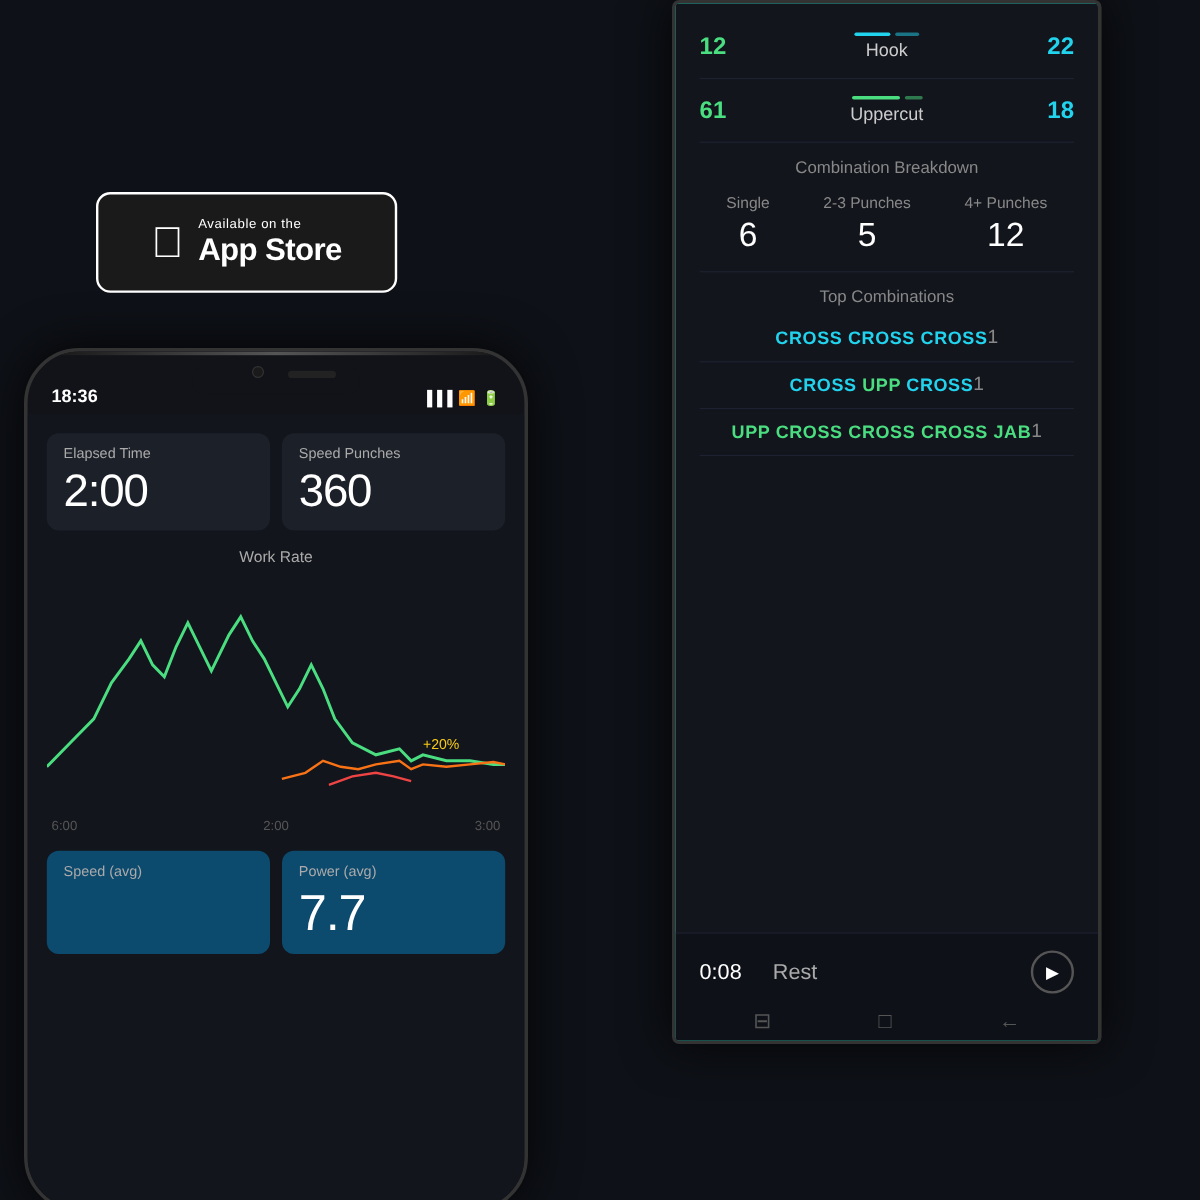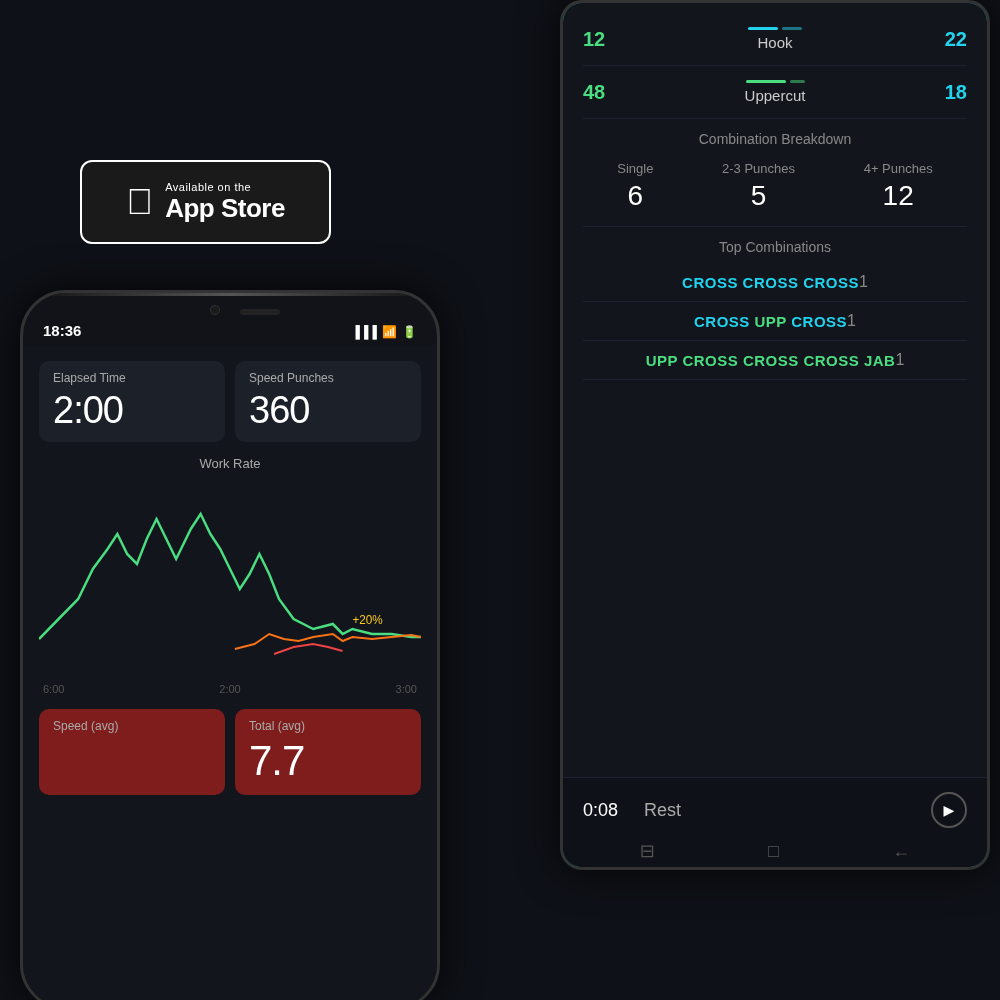--- a/index.html
+++ b/index.html
@@ -222,45 +222,45 @@
       font-size: 11px;
       color: #555;
     }
     .bottom-stats-row {
       display: flex;
       gap: 10px;
       margin-top: 14px;
     }
     .bottom-stat-card {
       flex: 1;
-      background: #7f1d1d;
+      background: #0c4a6e;
       border-radius: 10px;
       padding: 10px 14px;
     }
     .bottom-stat-label {
       font-size: 12px;
       color: #aaa;
       margin-bottom: 4px;
     }
     .bottom-stat-value {
       font-size: 42px;
       color: #fff;
       font-weight: 300;
       letter-spacing: -1px;
     }
 
     
     .phone-right {
       position: absolute;
       left: 560px;
       top: 0px;
-      width: 430px;
+      width: 358px;
       height: 870px;
       background: #14b8a6;
-      border-radius: 22px;
+      border-radius: 6px;
       border: 3px solid #333;
       overflow: hidden;
       box-shadow: 0 0 40px rgba(0,0,0,0.8);
     }
     .phone-right-content {
       position: absolute;
       top: 0;
       left: 0;
       right: 0;
       bottom: 0;
@@ -488,21 +488,21 @@
         <span>2:00</span>
         <span>3:00</span>
       </div>
     </div>
 
     <div class="bottom-stats-row">
       <div class="bottom-stat-card">
         <div class="bottom-stat-label">Speed (avg)</div>
       </div>
       <div class="bottom-stat-card">
-        <div class="bottom-stat-label">Total (avg)</div>
+        <div class="bottom-stat-label">Power (avg)</div>
         <div class="bottom-stat-value">7.7</div>
       </div>
     </div>
   </div>
 </div>
 
 <div class="phone-right">
   <div class="phone-right-content">
 
     <div class="punch-row">
@@ -511,21 +511,21 @@
         <div class="punch-bar">
           <div class="punch-bar-seg" style="width:30px; background:#22d3ee;"></div>
           <div class="punch-bar-seg" style="width:20px; background:#22d3ee; opacity:0.5;"></div>
         </div>
         <div class="punch-name">Hook</div>
       </div>
       <div class="punch-count-right" style="color:#22d3ee">22</div>
     </div>
 
     <div class="punch-row">
-      <div class="punch-count-left" style="color:#4ade80">48</div>
+      <div class="punch-count-left" style="color:#4ade80">61</div>
       <div class="punch-center">
         <div class="punch-bar">
           <div class="punch-bar-seg" style="width:40px; background:#4ade80;"></div>
           <div class="punch-bar-seg" style="width:15px; background:#4ade80; opacity:0.5;"></div>
         </div>
         <div class="punch-name">Uppercut</div>
       </div>
       <div class="punch-count-right" style="color:#22d3ee">18</div>
     </div>
 

